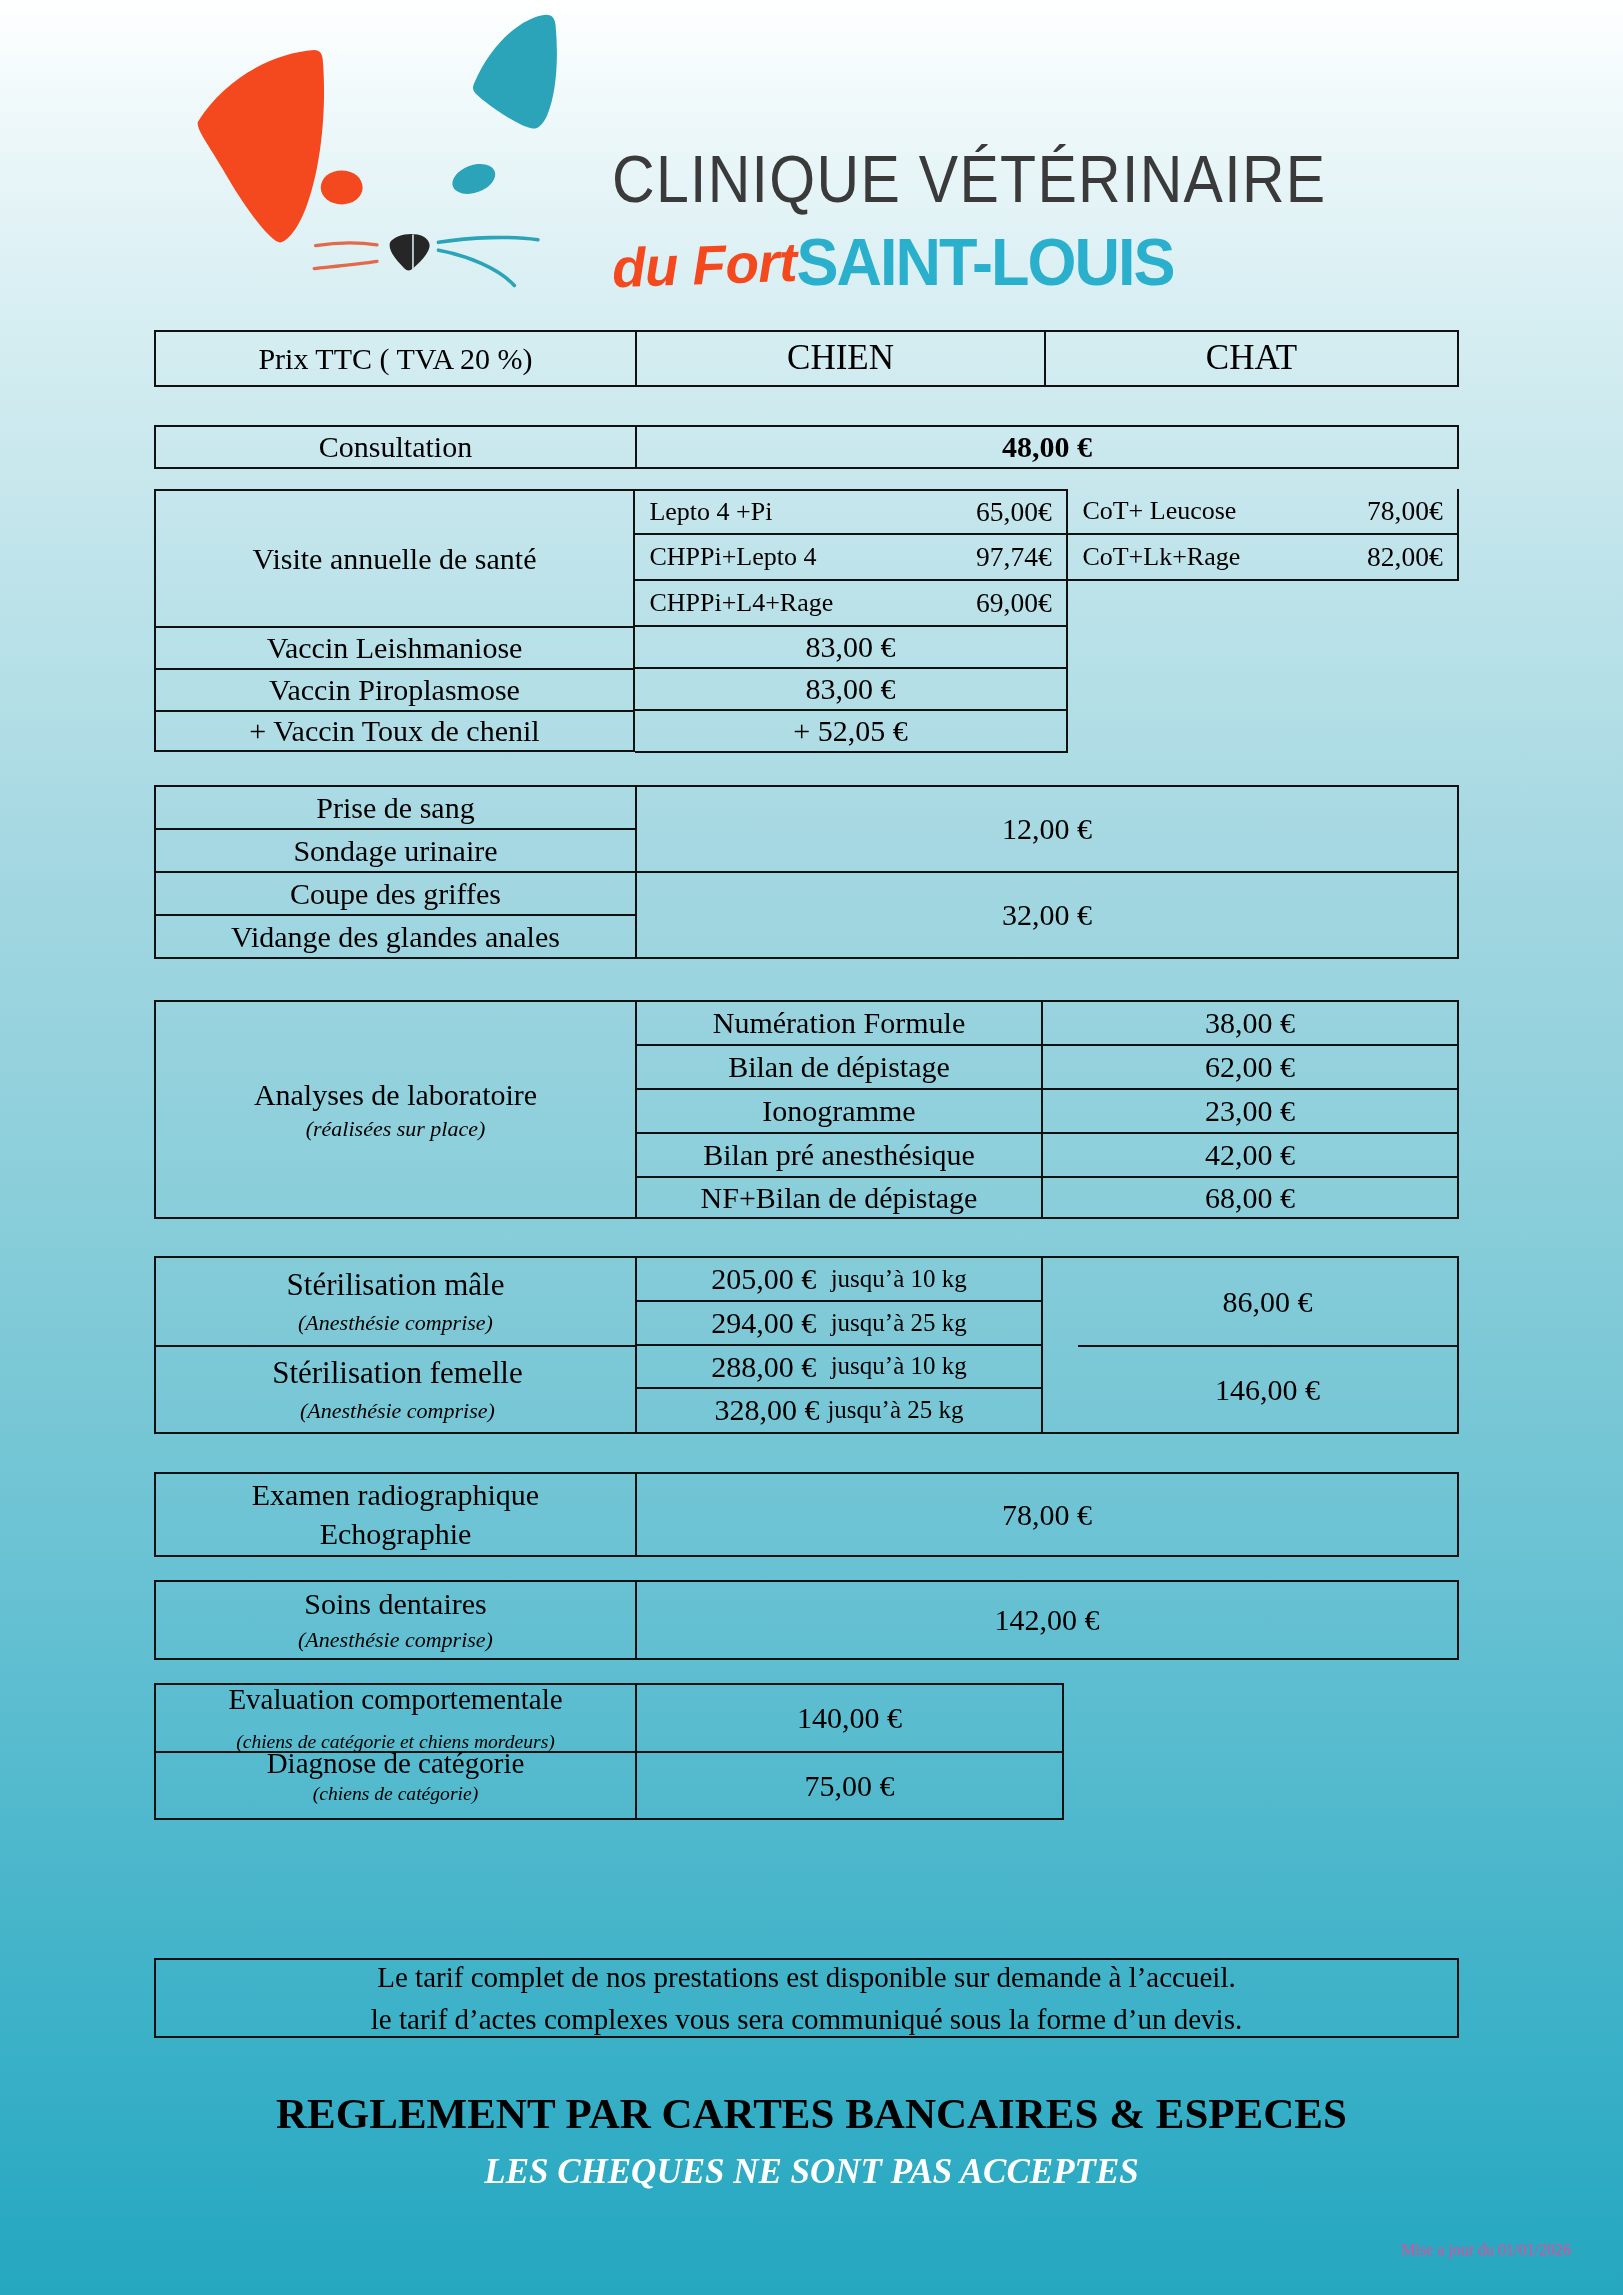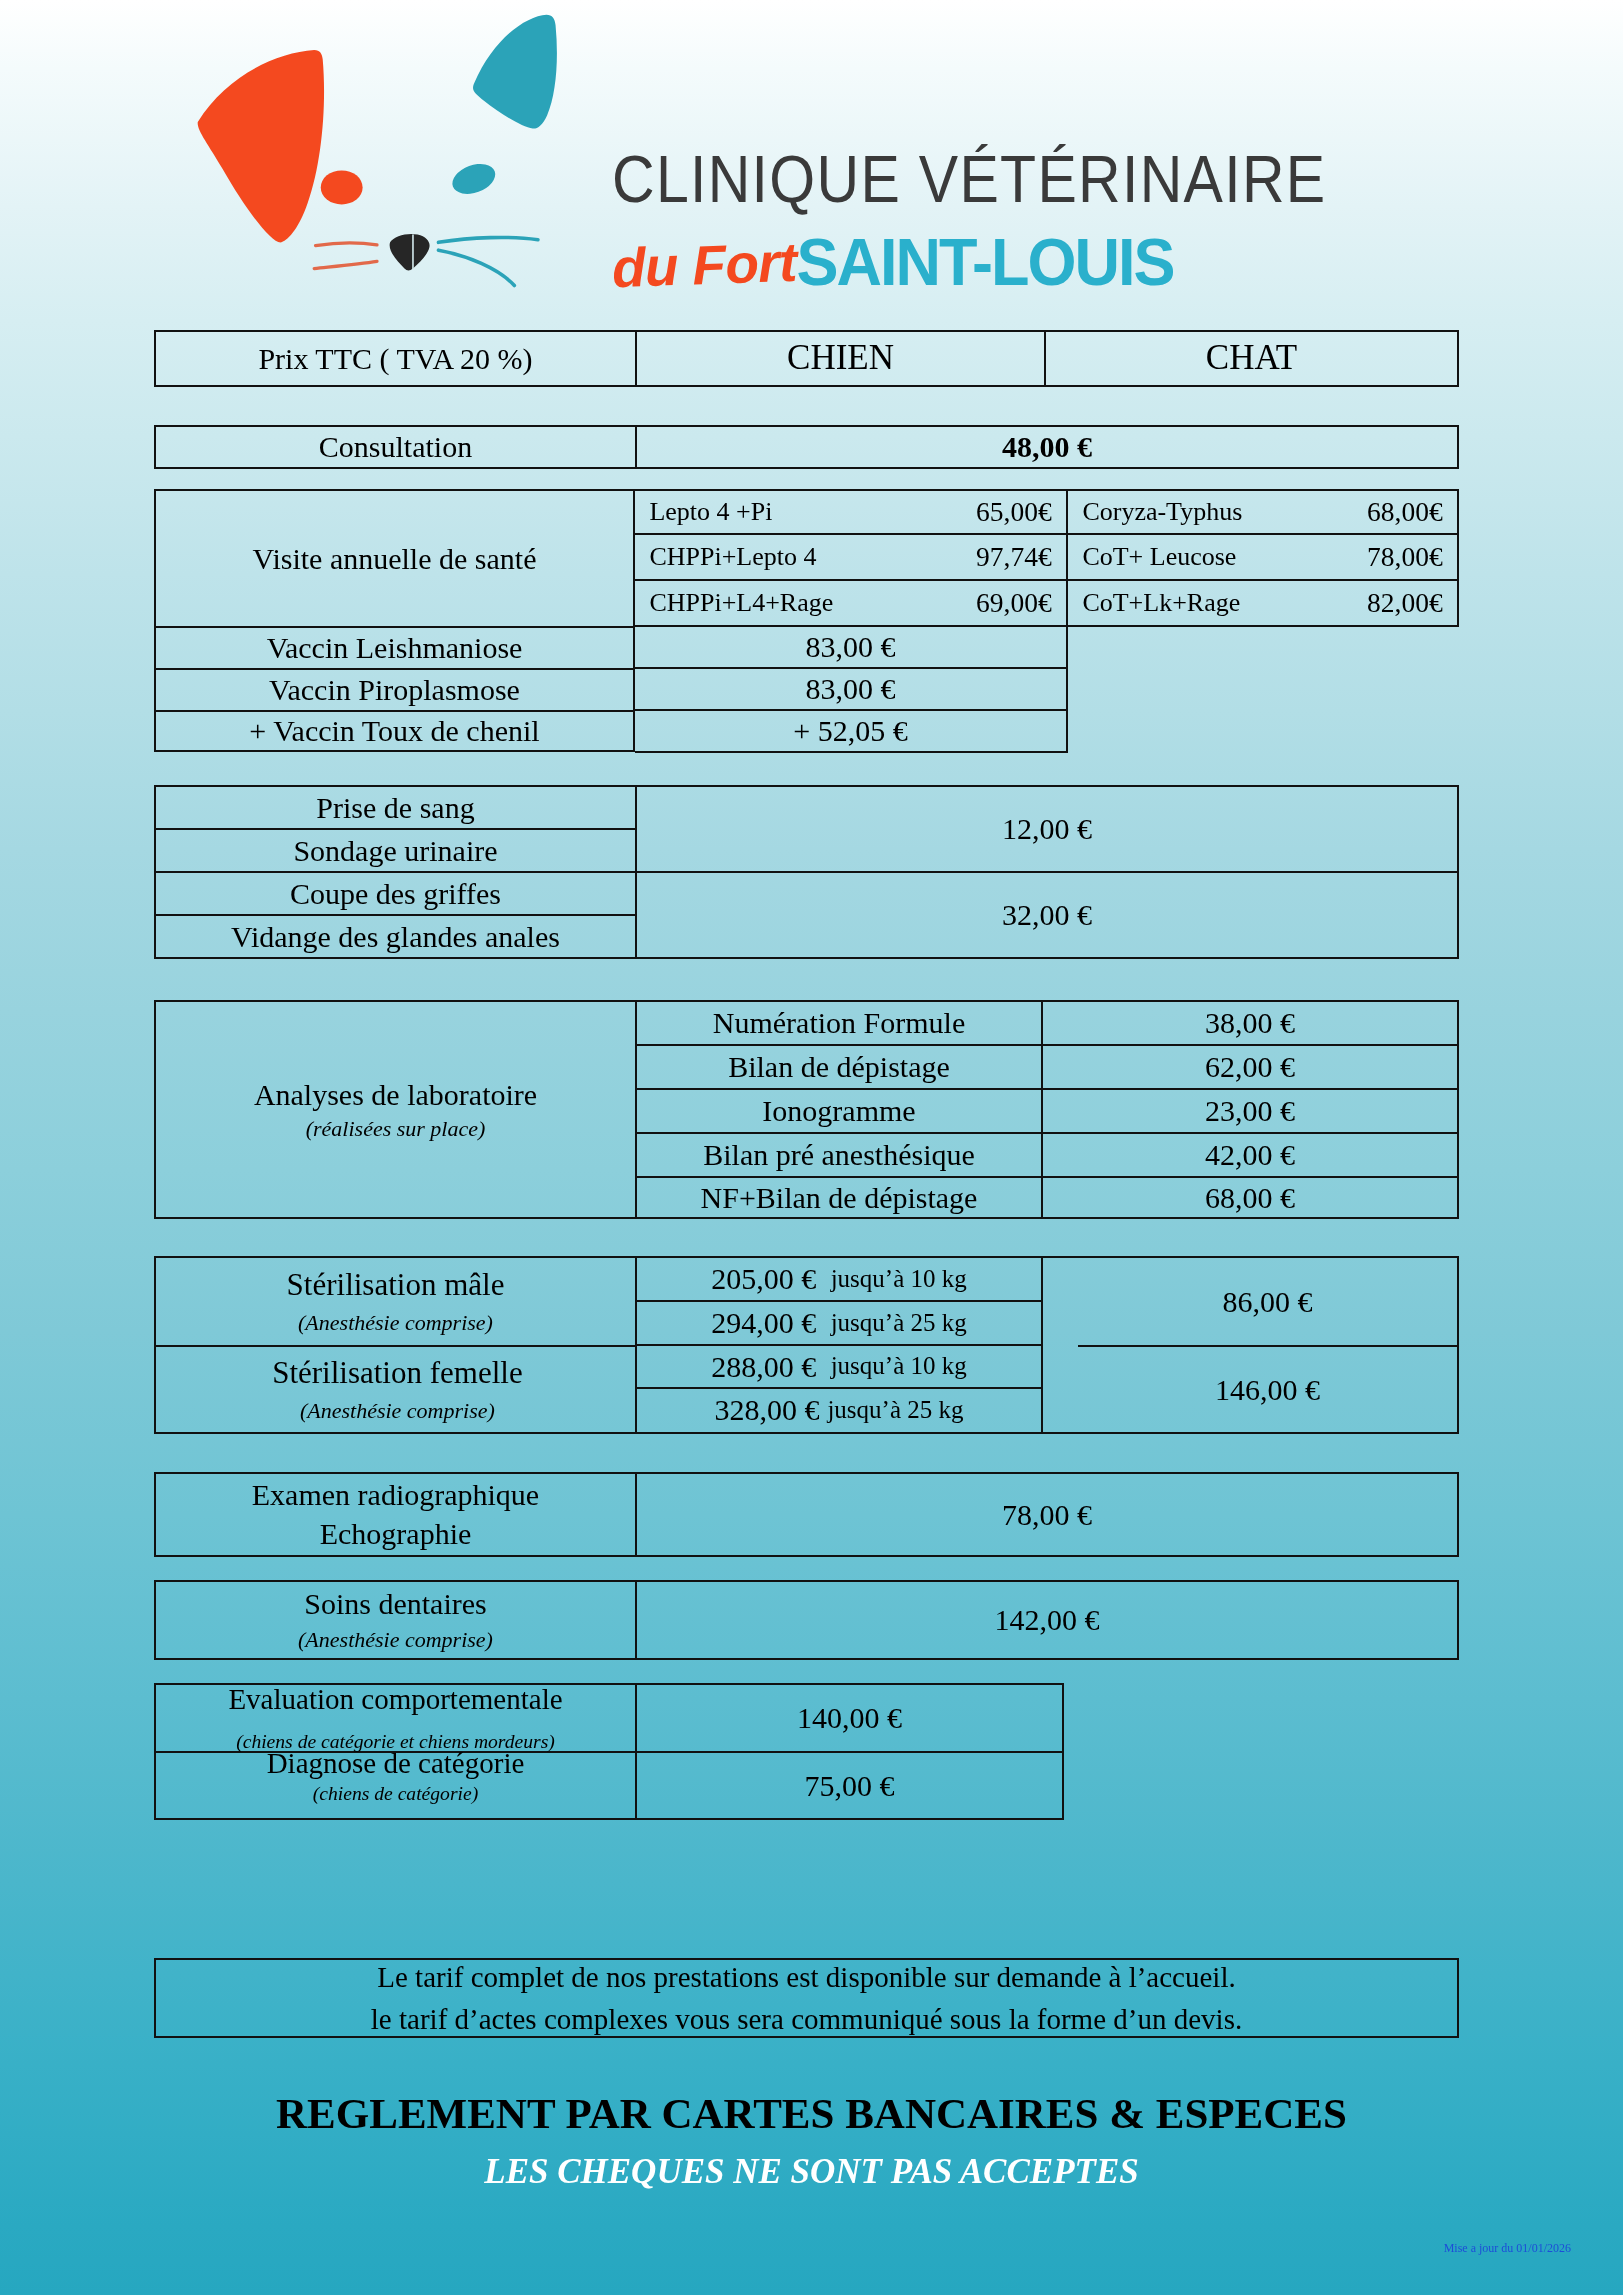--- a/index.html
+++ b/index.html
@@ -89,21 +89,21 @@
   .pay1 {
     position: absolute; width: 100%; text-align: center;
     font-size: 43px; font-weight: bold; color: #000;
     letter-spacing: 0px;
   }
   .pay2 {
     position: absolute; width: 100%; text-align: center;
     font-size: 35px; font-weight: bold; font-style: italic; color: #ffffff;
   }
   .updated {
-    position: absolute; right: 52px; font-size: 12px; color: #1d4ed8;
+    position: absolute; right: 52px; font-size: 16px; color: #ec4899;
     text-align: right;
   }
 </style>
 </head>
 <body>
 
 <div class="logo-wrap">
 
   <svg class="logo-mark" viewBox="0 0 610 440">
 
@@ -179,26 +179,20 @@
             <span class="lbl">CHPPi+L4+Rage</span>
             <span class="val">69,00€</span>
           </span>
       </div>
       <div class="cell" style="height:42px; border-right:2px solid #111; border-bottom:2px solid #111;">83,00 €</div>
       <div class="cell" style="height:42px; border-right:2px solid #111; border-bottom:2px solid #111;">83,00 €</div>
       <div class="cell" style="height:42px; border-right:2px solid #111; border-bottom:2px solid #111;">+ 52,05 €</div>
     </div>
 
     <div class="col" style="width:391px;">
-      <div class="cell" style="height:46px; border-top:2px solid #111; border-right:2px solid #111; border-bottom:2px solid #111;">
-        <span class="lr">
-            <span class="lbl sm">Coryza-Typhus</span>
-            <span class="val">68,00€</span>
-          </span>
-      </div>
       <div class="cell" style="height:46px; border-right:2px solid #111; border-bottom:2px solid #111;">
         <span class="lr">
             <span class="lbl sm">CoT+ Leucose</span>
             <span class="val">78,00€</span>
           </span>
       </div>
       <div class="cell" style="height:46px; border-right:2px solid #111; border-bottom:2px solid #111;">
         <span class="lr">
             <span class="lbl sm">CoT+Lk+Rage</span>
             <span class="val">82,00€</span>

